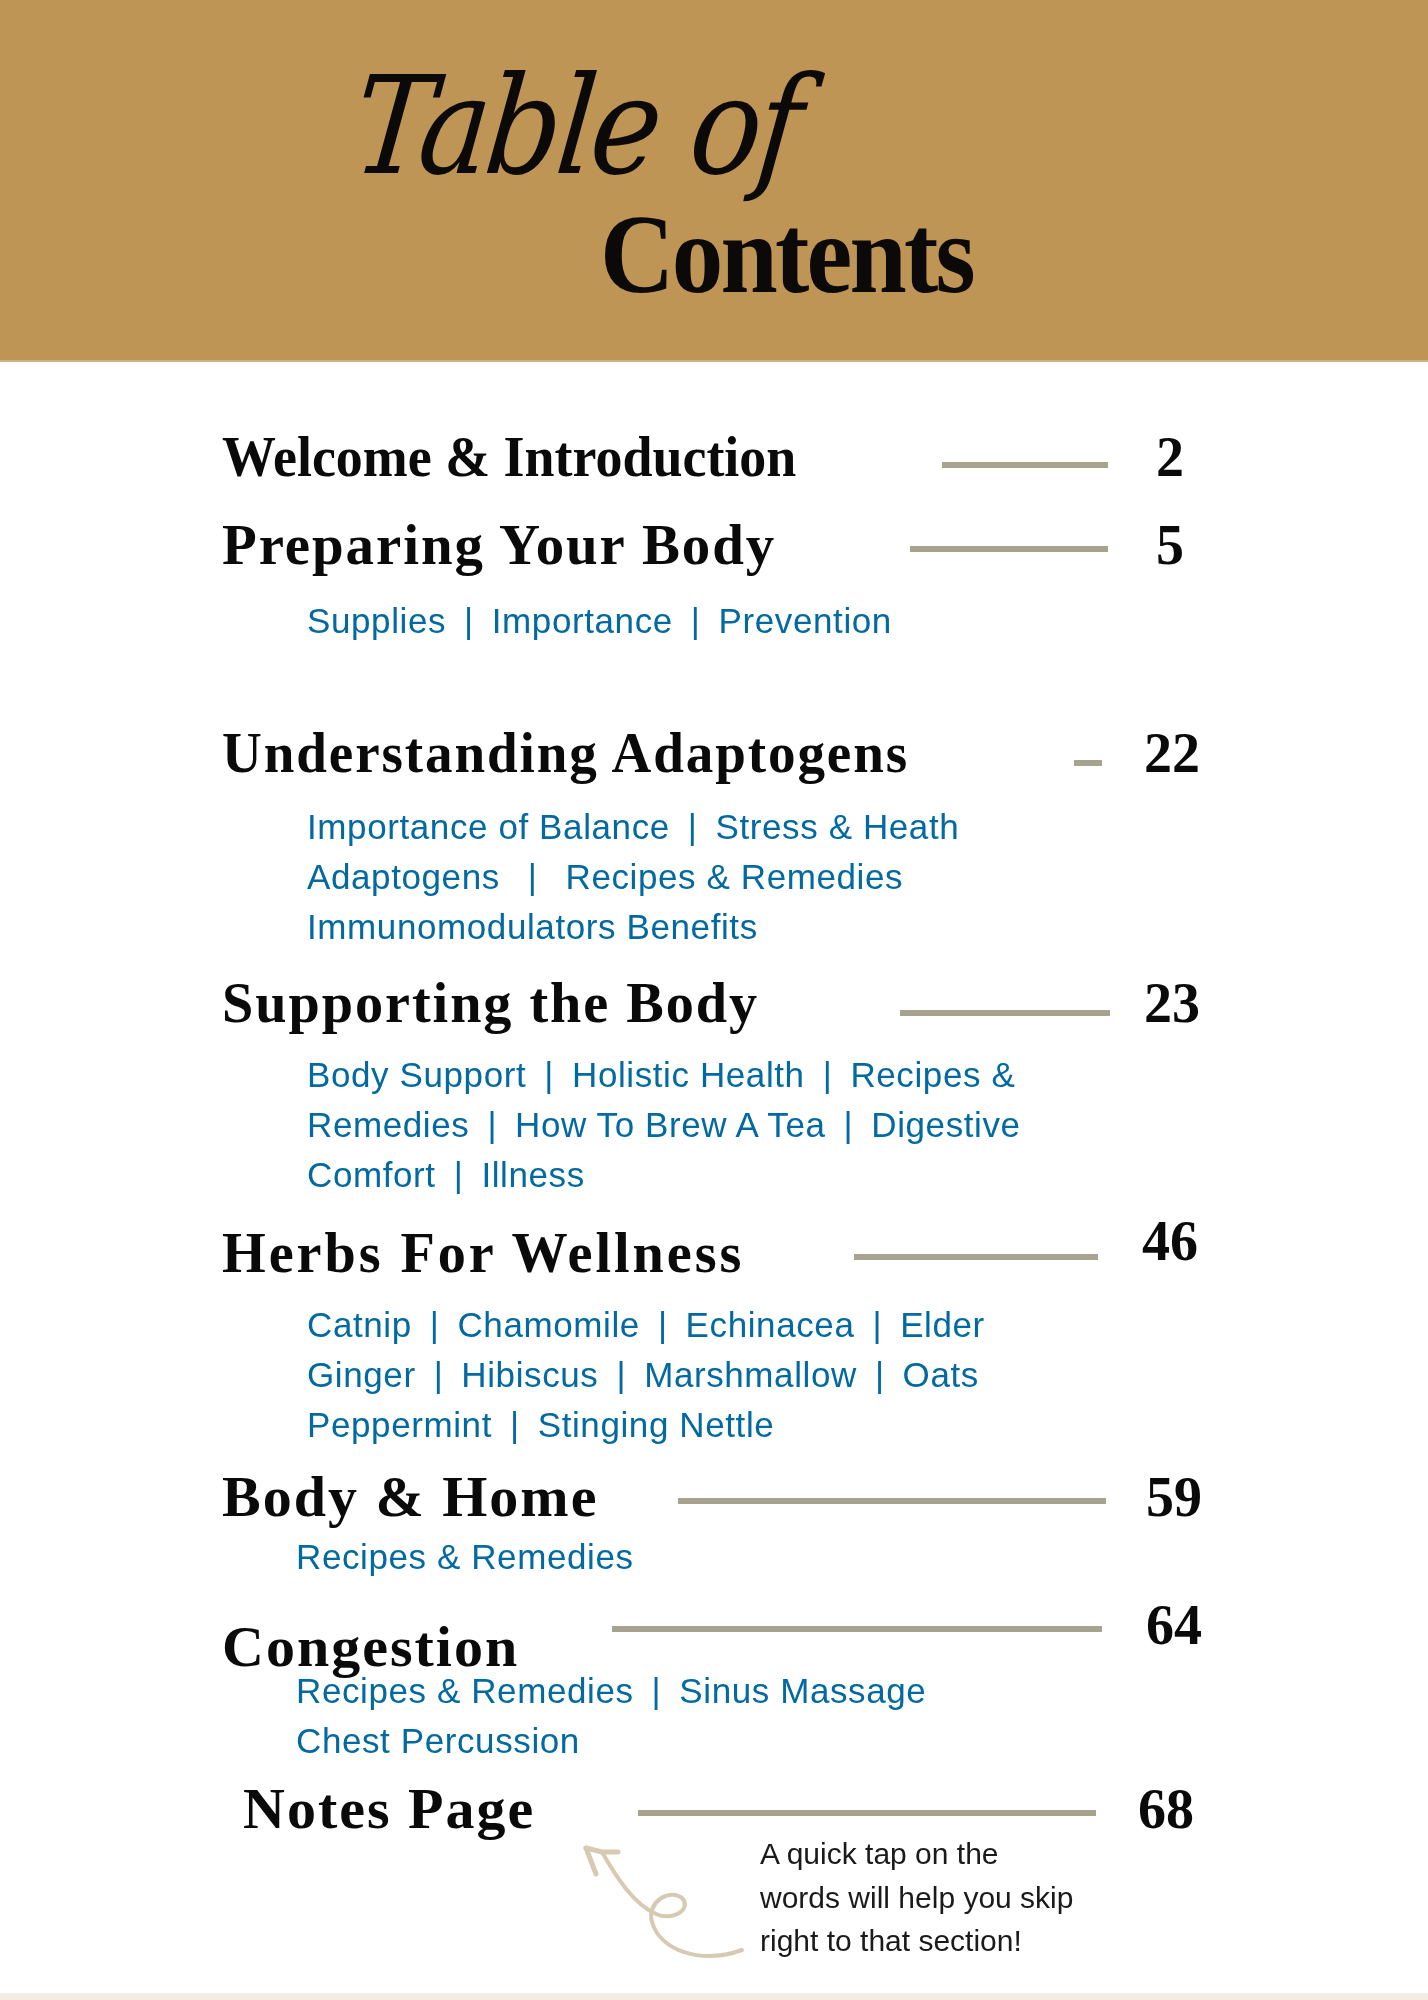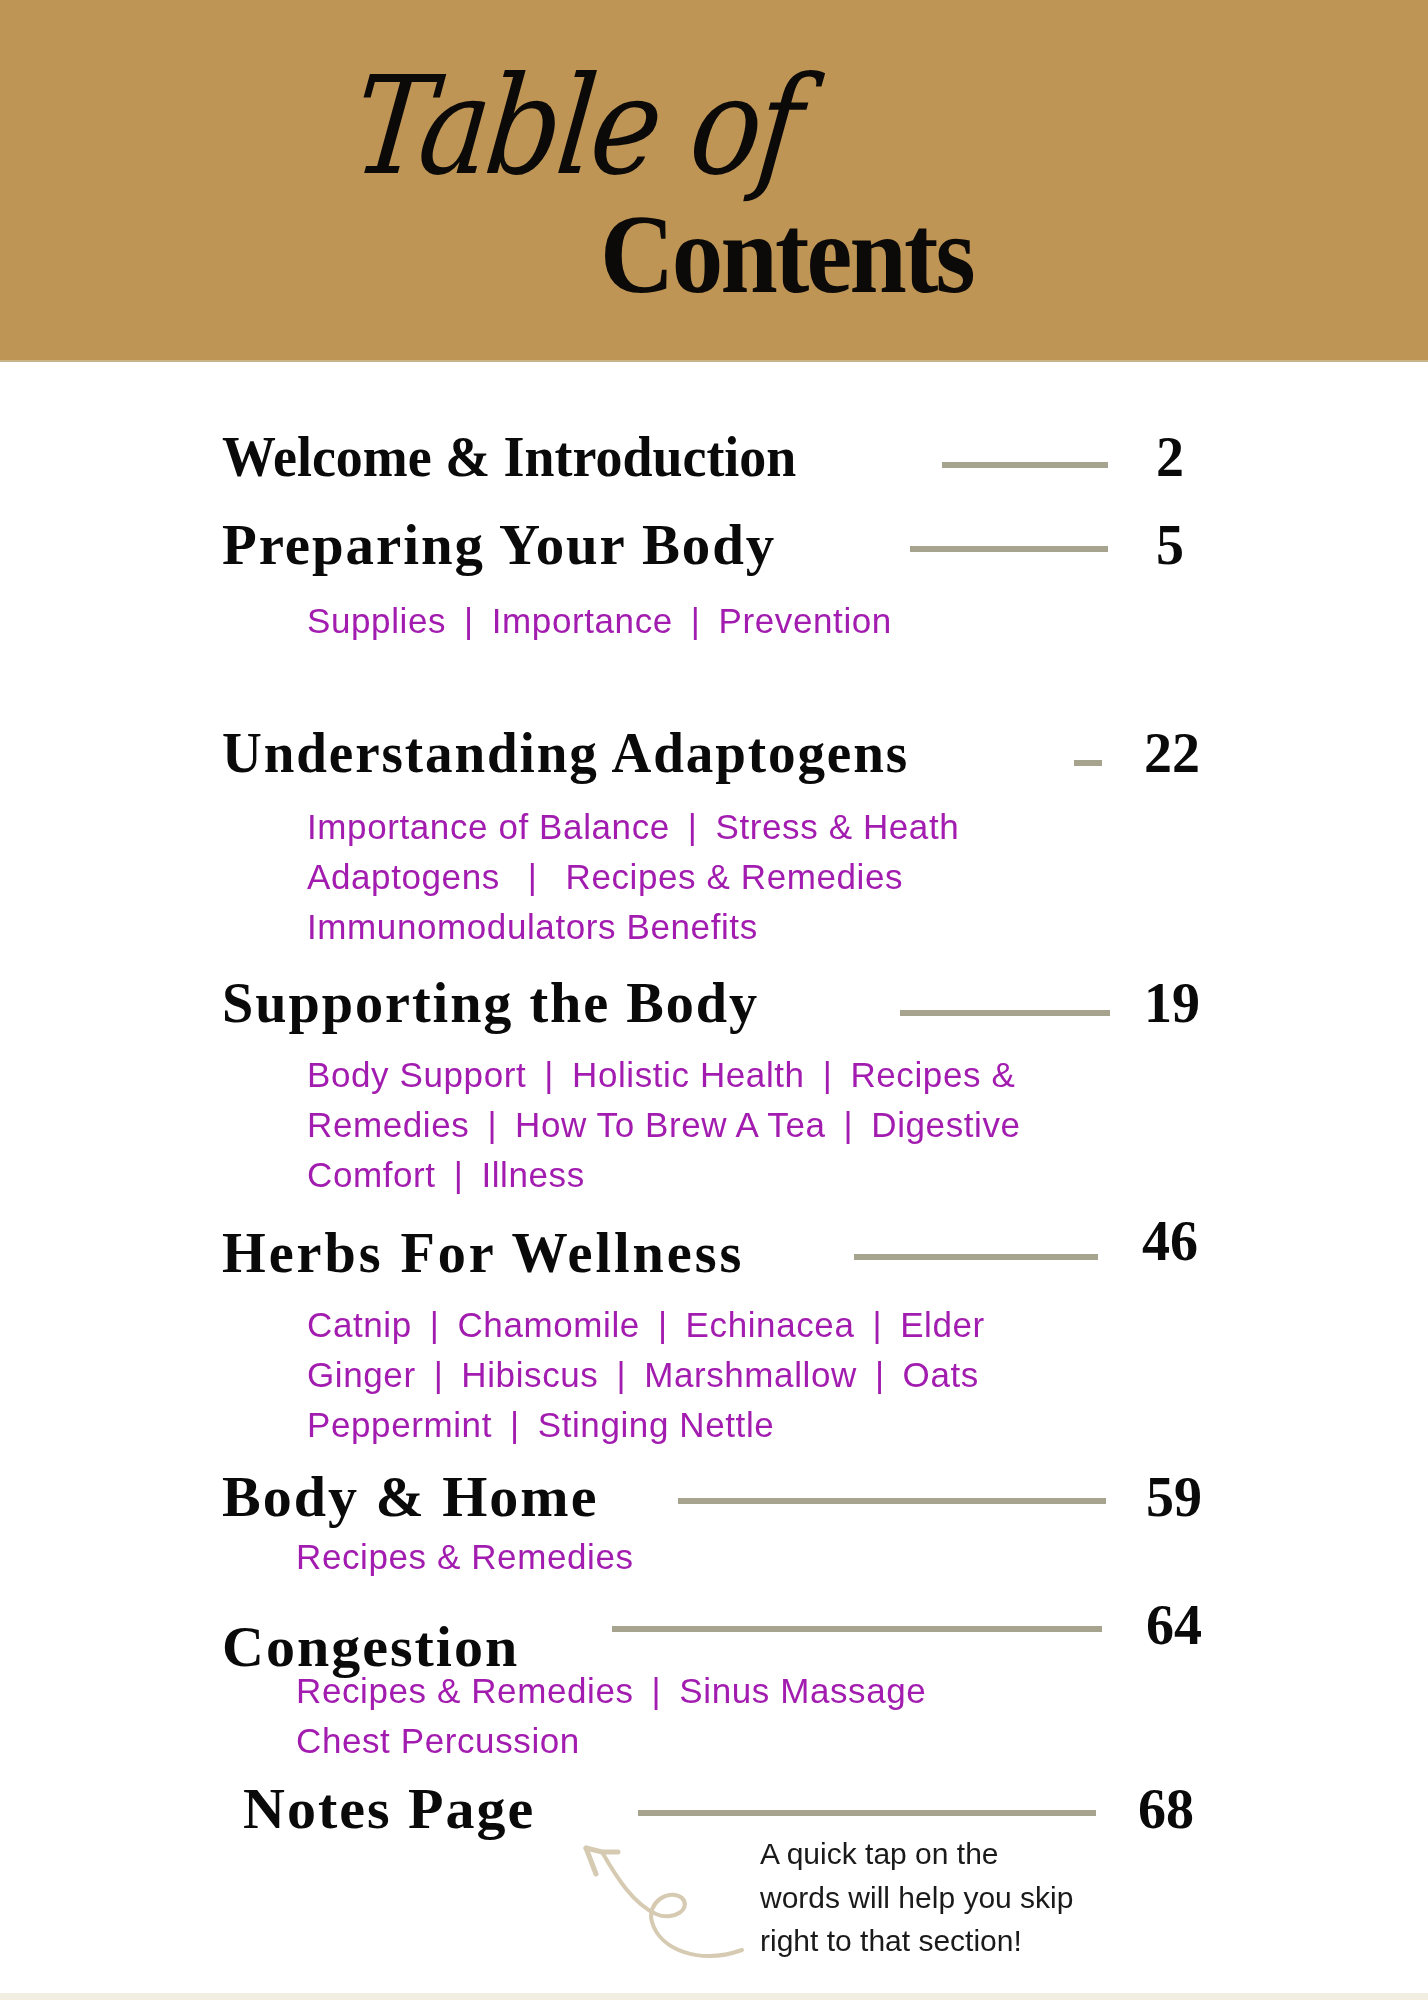--- a/index.html
+++ b/index.html
@@ -42,21 +42,21 @@
   }
   .entry-page {
     position: absolute; top: 0;
     font-family: "Liberation Serif", serif; font-weight: bold;
     font-size: 56px; line-height: 70px; color: #0a0a0a;
     text-align: right; cursor: pointer;
   }
   .sub {
     position: absolute; left: 85px;
     font-family: "Liberation Sans", sans-serif; font-weight: normal;
-    font-size: 35px; line-height: 50.5px; color: #a21caf;
+    font-size: 35px; line-height: 50.5px; color: #0369a1;
     white-space: nowrap; letter-spacing: 0.6px;
   }
   .sub .sep { display: inline-block; margin: 0 18px; }
   .sub span.item { cursor: pointer; }
 
   .note {
     position: absolute; left: 760px; top: 1832px;
     font-family: "Liberation Sans", sans-serif; font-size: 30px;
     line-height: 43.5px; color: #1a1a1a; width: 400px;
   }
@@ -107,21 +107,21 @@
   </div>
   <div class="sub" style="top:184px;">
     <span class="item">Immunomodulators Benefits</span>
   </div>
 </div>
 
 <div class="entry" style="top:968px;">
   <div class="entry-row">
     <div class="entry-title" style="letter-spacing:2px; transform:scaleX(0.97);">Supporting the Body</div>
     <div class="entry-line" style="left:678px; width:210px; top:42px;"></div>
-    <div class="entry-page" style="left:880px; width:98px;">19</div>
+    <div class="entry-page" style="left:880px; width:98px;">23</div>
   </div>
   <div class="sub" style="top:82px;">
     <span class="item">Body Support</span><span class="sep">|</span><span class="item">Holistic Health</span><span class="sep">|</span><span class="item">Recipes &amp;</span>
   </div>
   <div class="sub" style="top:132px;">
     <span class="item">Remedies</span><span class="sep">|</span><span class="item">How To Brew A Tea</span><span class="sep">|</span><span class="item">Digestive</span>
   </div>
   <div class="sub" style="top:182px;">
     <span class="item">Comfort</span><span class="sep">|</span><span class="item">Illness</span>
   </div>

